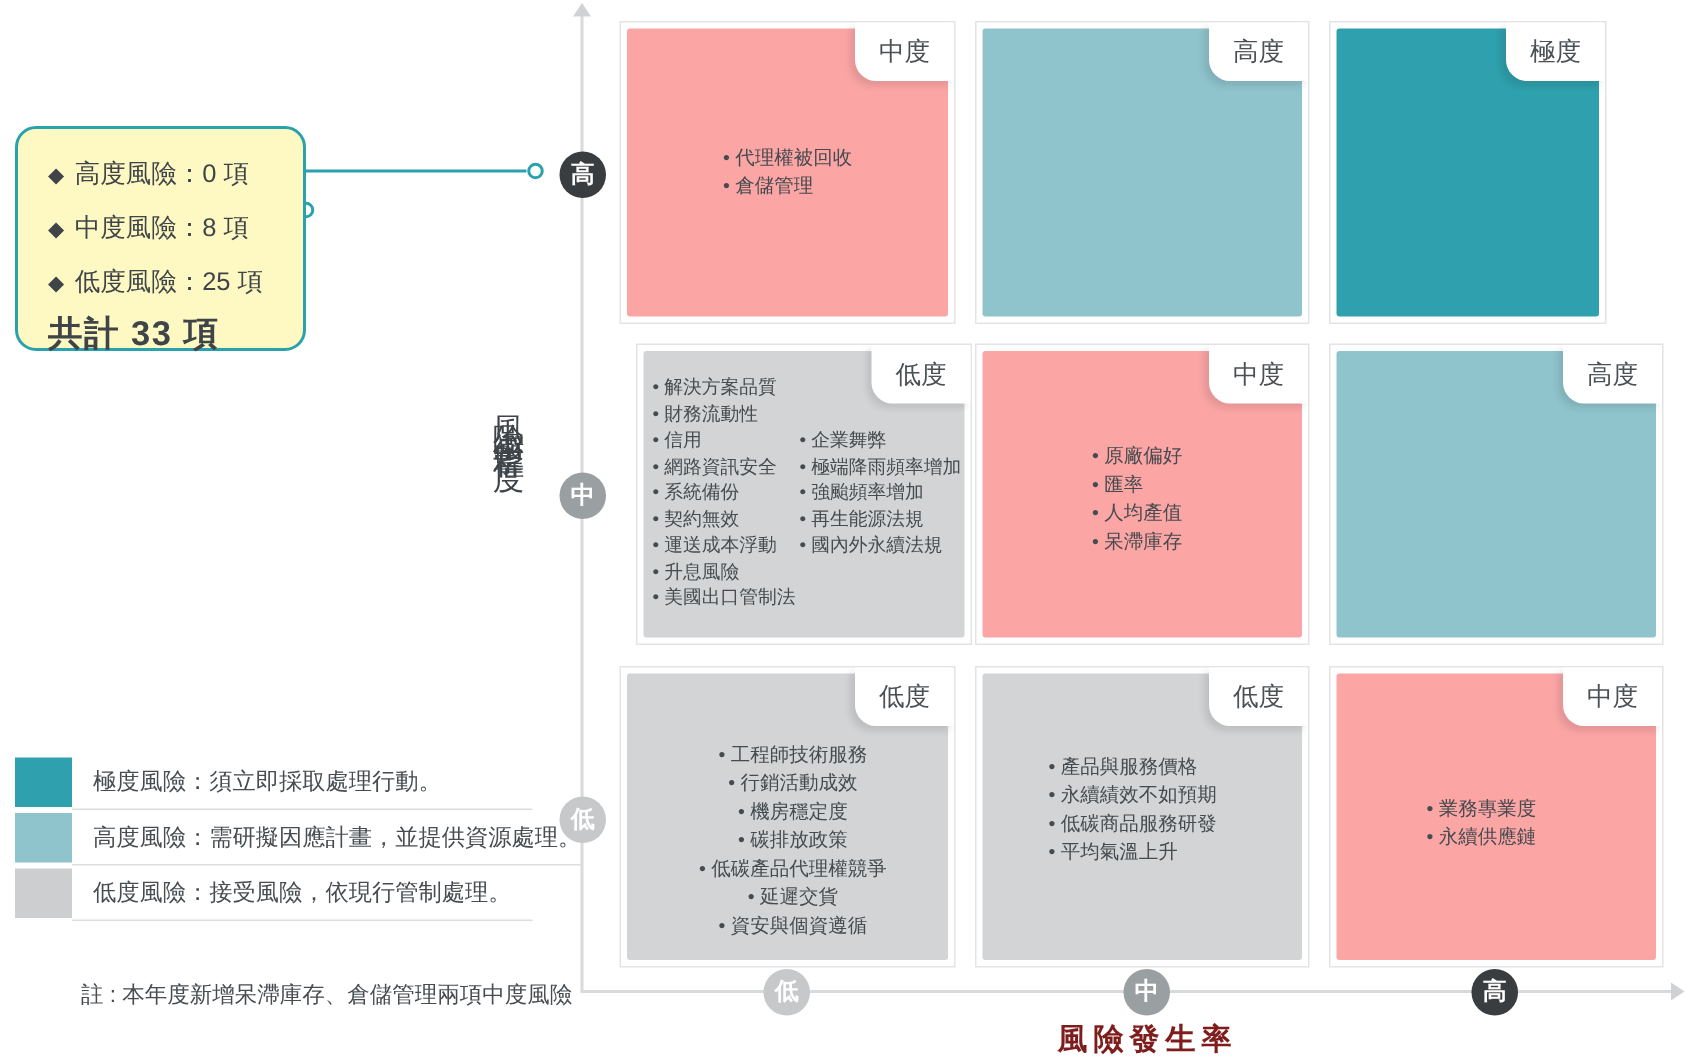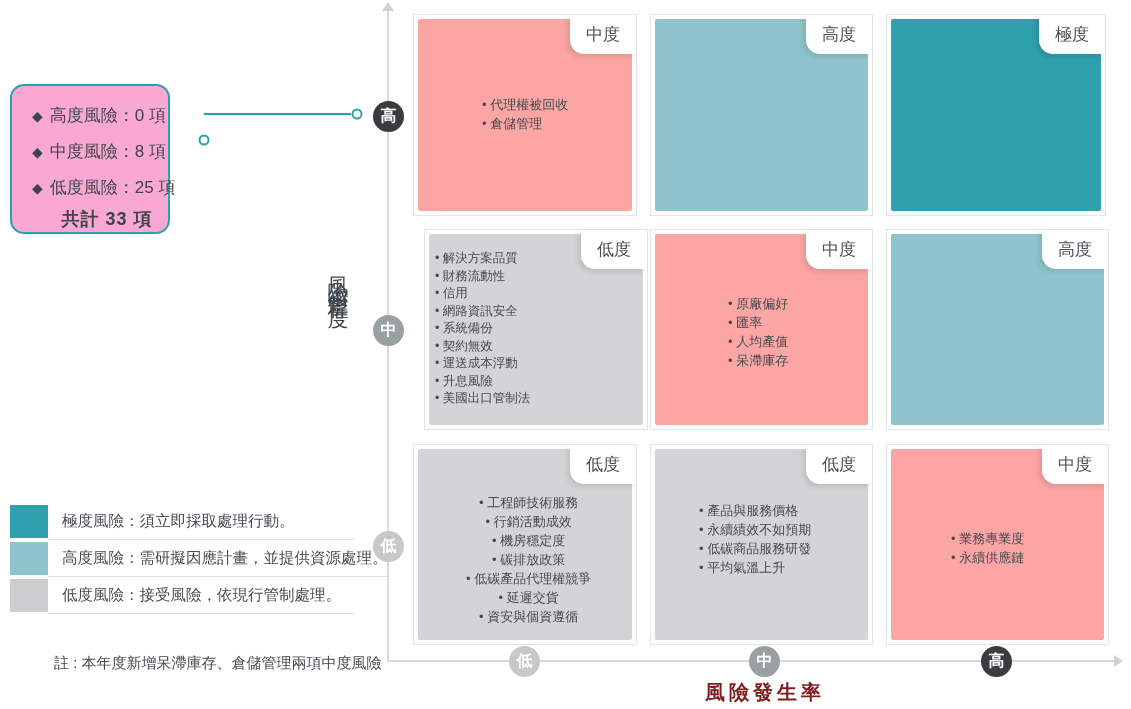--- a/index.html
+++ b/index.html
@@ -2,27 +2,27 @@
 <html><head>
 <meta charset="utf-8">
 <style>
   * { margin:0; padding:0; box-sizing:border-box; }
   html,body { background:#ffffff; }
   body { font-family:"Liberation Sans","DejaVu Sans",sans-serif; color:#464c50; }
   #canvas { position:relative; width:1131px; height:709px; background:#fff; overflow:hidden; }
 
   
   .summary-box {
-    position:absolute; left:10px; top:84px; width:160px; height:150px;
-    border:2px solid #2aa2ae; border-radius:14px; background:#f9a8d4;
+    position:absolute; left:10px; top:84px; width:194px; height:150px;
+    border:2px solid #2aa2ae; border-radius:14px; background:#fef9c3;
     padding:12px 0 0 20px; z-index:3;
   }
   .summary-item { font-size:17px; line-height:36px; color:#3f4448; white-space:nowrap; }
   .summary-item .diamond { font-size:14px; margin-right:7px; color:#3f4448; }
-  .summary-total { font-size:18px; font-weight:bold; color:#3f4448; text-align:center; width:150px; margin-top:1px; letter-spacing:1px; }
+  .summary-total { font-size:23px; font-weight:bold; color:#3f4448; width:150px; margin-top:1px; letter-spacing:1px; }
 
   
   #leader-svg { position:absolute; left:0; top:0; width:1131px; height:709px; pointer-events:none; z-index:2; }
 
   
   .y-axis-line { position:absolute; left:387px; top:10px; width:2px; height:652px; background:#d9dadb; }
   .x-axis-line { position:absolute; left:388px; top:660px; width:728px; height:2px; background:#d9dadb; }
   .y-arrow { position:absolute; left:382px; top:2px; width:0; height:0;
     border-left:6px solid transparent; border-right:6px solid transparent; border-bottom:9px solid #cfd1d2; }
   .x-arrow { position:absolute; left:1114px; top:655px; width:0; height:0;
@@ -120,38 +120,45 @@
         </div>
     </div>
     <div class="badge">中度</div>
   </div>
 
   <div class="cell" style="left:650px; top:14px; width:223px; height:202px;">
     <div class="panel lv-high"></div>
     <div class="badge">高度</div>
   </div>
 
-  <div class="cell" style="left:886px; top:14px; width:220px; height:202px;">
+  <div class="cell" style="left:886px; top:14px; width:185px; height:202px;">
     <div class="panel lv-extreme"></div>
     <div class="badge">極度</div>
   </div>
 
   <div class="cell" style="left:424px; top:229px; width:224px; height:201px;">
     <div class="panel lv-low">
       <div class="items dense" style="left:6px; top:16px;">
           <div class="cell-item">解決方案品質</div>
           <div class="cell-item">財務流動性</div>
           <div class="cell-item">信用</div>
           <div class="cell-item">網路資訊安全</div>
           <div class="cell-item">系統備份</div>
           <div class="cell-item">契約無效</div>
           <div class="cell-item">運送成本浮動</div>
           <div class="cell-item">升息風險</div>
           <div class="cell-item">美國出口管制法</div>
         </div>
+      <div class="items dense" style="left:104px; top:51px;">
+          <div class="cell-item">企業舞弊</div>
+          <div class="cell-item">極端降雨頻率增加</div>
+          <div class="cell-item">強颱頻率增加</div>
+          <div class="cell-item">再生能源法規</div>
+          <div class="cell-item">國內外永續法規</div>
+        </div>
     </div>
     <div class="badge">低度</div>
   </div>
 
   <div class="cell" style="left:650px; top:229px; width:223px; height:201px;">
     <div class="panel lv-medium">
       <div class="items" style="left:73px; top:60px;">
           <div class="cell-item">原廠偏好</div>
           <div class="cell-item">匯率</div>
           <div class="cell-item">人均產值</div>

